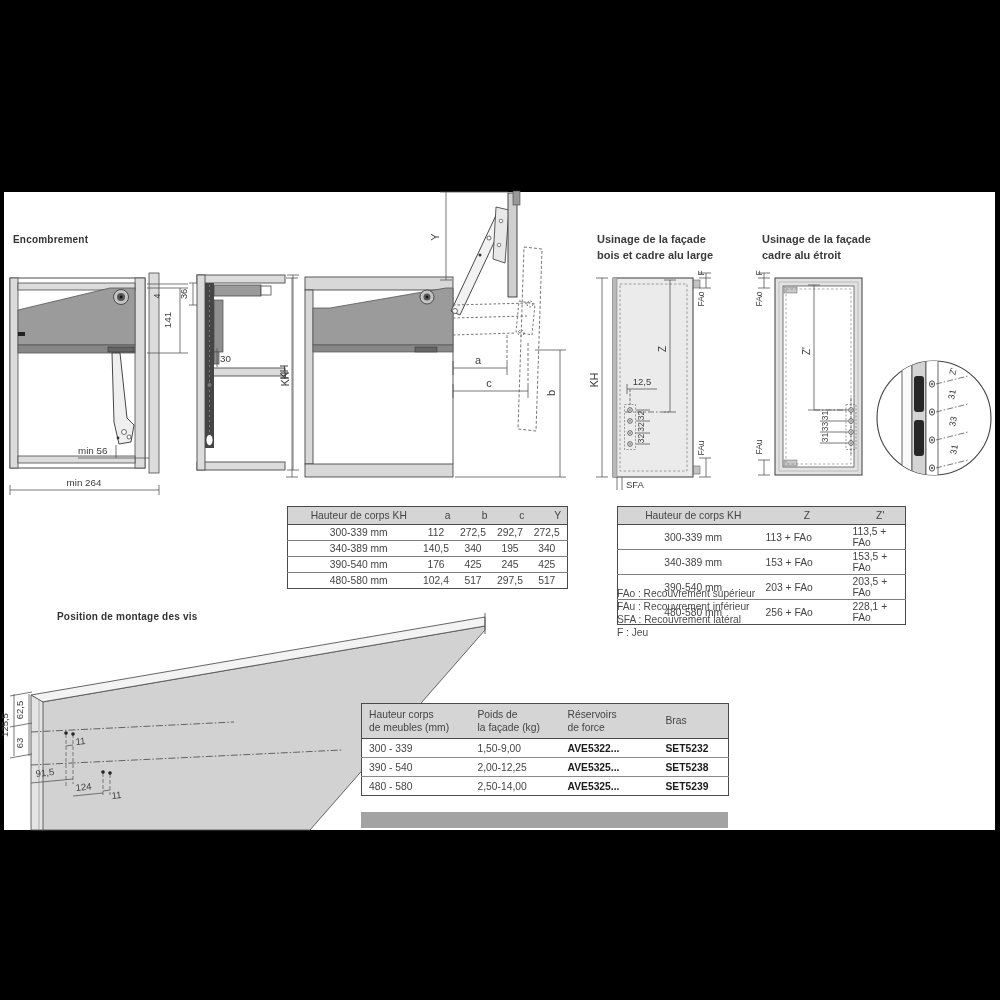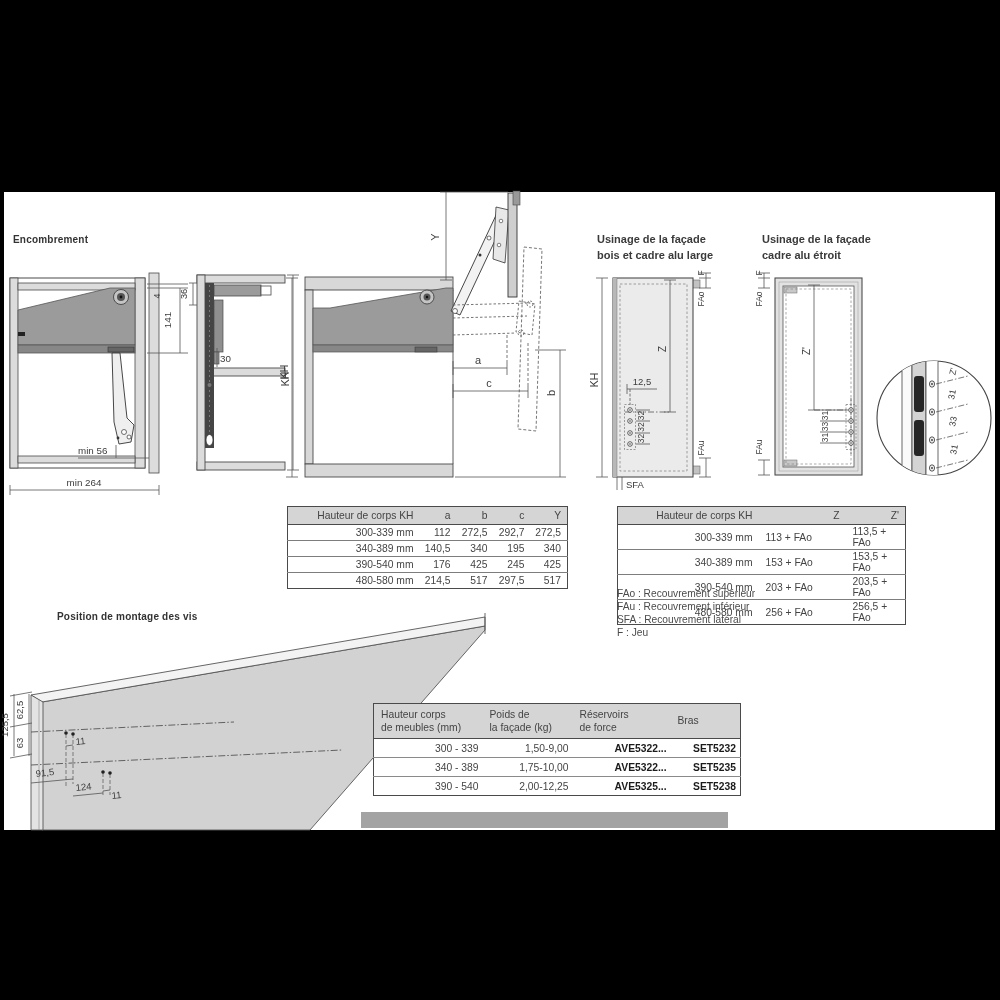--- a/index.html
+++ b/index.html
@@ -8,28 +8,28 @@
   .paper{position:absolute;left:4px;top:192px;width:991px;height:638px;background:#fff;}
   .abs{position:absolute;}
   .sec-title{font-size:10px;font-weight:bold;color:#333;letter-spacing:.2px;}
   .sub-title{font-size:11px;font-weight:bold;color:#3a3a3a;line-height:15.5px;}
   svg{display:block;overflow:visible;}
   svg text{font-family:"Liberation Sans",sans-serif;fill:#3d3d3d;}
   table{border-collapse:collapse;table-layout:fixed;background:#fff;font-size:10.3px;color:#444;}
   .dim-table{border:1.5px solid #4a4a4a;}
   .dim-table th{background:#d5d5d5;font-weight:normal;text-align:right;padding:2px 6px 2px 2px;
                 border-bottom:1.5px solid #4a4a4a;height:13px;}
-  .dim-table th.tl, .dim-table td.tl{text-align:right;padding-left:16px;}
-  .dim-table td{text-align:right;padding:1px 6px 1px 2px;height:13px;border-top:1px solid #7d7d7d;}
+  .dim-table th.tl, .dim-table td.tl{text-align:center;padding-left:16px;}
+  .dim-table td{text-align:center;padding:1px 6px 1px 2px;height:13px;border-top:1px solid #7d7d7d;}
   .dim-table tbody tr:first-child td{border-top:none;}
   .z-table td{text-align:left;padding-left:7px;}
   .sel-table{border:1.5px solid #4a4a4a;}
   .sel-table th{background:#d5d5d5;font-weight:normal;text-align:left;vertical-align:middle;
                 padding:3px 4px 3px 7px;border-bottom:1.5px solid #4a4a4a;height:28px;line-height:13.5px;}
-  .sel-table td{text-align:right;padding:2px 4px 2px 7px;height:14px;border-top:1px solid #8a8a8a;}
+  .sel-table td{text-align:left;padding:2px 4px 2px 7px;height:14px;border-top:1px solid #8a8a8a;}
   .sel-table tbody tr:first-child td{border-top:none;}
   .sel-table td.b{font-weight:bold;color:#1b1b1b;}
   .shadow-bar{position:absolute;background:#a3a3a3;}
   .legend-line{font-size:10.2px;line-height:13px;color:#4a4a4a;}
 </style>
 </head>
 <body>
 
 <div class="paper"></div>
 
@@ -403,21 +403,21 @@
       </tr>
     <tr>
         <td class="tl">390-540 mm</td>
         <td>176</td>
         <td>425</td>
         <td>245</td>
         <td>425</td>
       </tr>
     <tr>
         <td class="tl">480-580 mm</td>
-        <td>214,5</td>
+        <td>102,4</td>
         <td>517</td>
         <td>297,5</td>
         <td>517</td>
       </tr>
   </tbody>
 </table>
 
 <table class="abs dim-table z-table" style="left:617px;top:506px;width:288px;">
   <colgroup>
       <col style="width:141px">
@@ -443,35 +443,35 @@
         <td>153,5 + FAo</td>
       </tr>
     <tr>
         <td class="tl">390-540 mm</td>
         <td>203 + FAo</td>
         <td>203,5 + FAo</td>
       </tr>
     <tr>
         <td class="tl">480-580 mm</td>
         <td>256 + FAo</td>
-        <td>256,5 + FAo</td>
+        <td>228,1 + FAo</td>
       </tr>
   </tbody>
 </table>
 
 <div class="abs" style="left:617px;top:587px;">
   <div class="legend-line">FAo : Recouvrement supérieur</div>
   <div class="legend-line">FAu : Recouvrement inférieur</div>
   <div class="legend-line">SFA : Recouvrement latéral</div>
   <div class="legend-line">F : Jeu</div>
 </div>
 
 <div class="shadow-bar" style="left:361px;top:812px;width:367px;height:16px;"></div>
 
-<table class="abs sel-table" style="left:373px;top:703px;width:367px;">
+<table class="abs sel-table" style="left:361px;top:703px;width:367px;">
   <colgroup>
       <col style="width:109px">
       <col style="width:90px">
       <col style="width:98px">
       <col style="width:70px">
     </colgroup>
   <thead>
     <tr>
       <th>
           <div>Hauteur corps</div>
@@ -492,25 +492,25 @@
     </tr>
   </thead>
   <tbody>
     <tr>
         <td>300 - 339</td>
         <td>1,50-9,00</td>
         <td class="b">AVE5322...</td>
         <td class="b">SET5232</td>
       </tr>
     <tr>
-        <td>340 - 389</td>
-        <td>1,75-10,00</td>
-        <td class="b">AVE5322...</td>
-        <td class="b">SET5235</td>
-      </tr>
-    <tr>
         <td>390 - 540</td>
         <td>2,00-12,25</td>
         <td class="b">AVE5325...</td>
         <td class="b">SET5238</td>
       </tr>
+    <tr>
+        <td>480 - 580</td>
+        <td>2,50-14,00</td>
+        <td class="b">AVE5325...</td>
+        <td class="b">SET5239</td>
+      </tr>
   </tbody>
 </table>
 
 </body></html>

